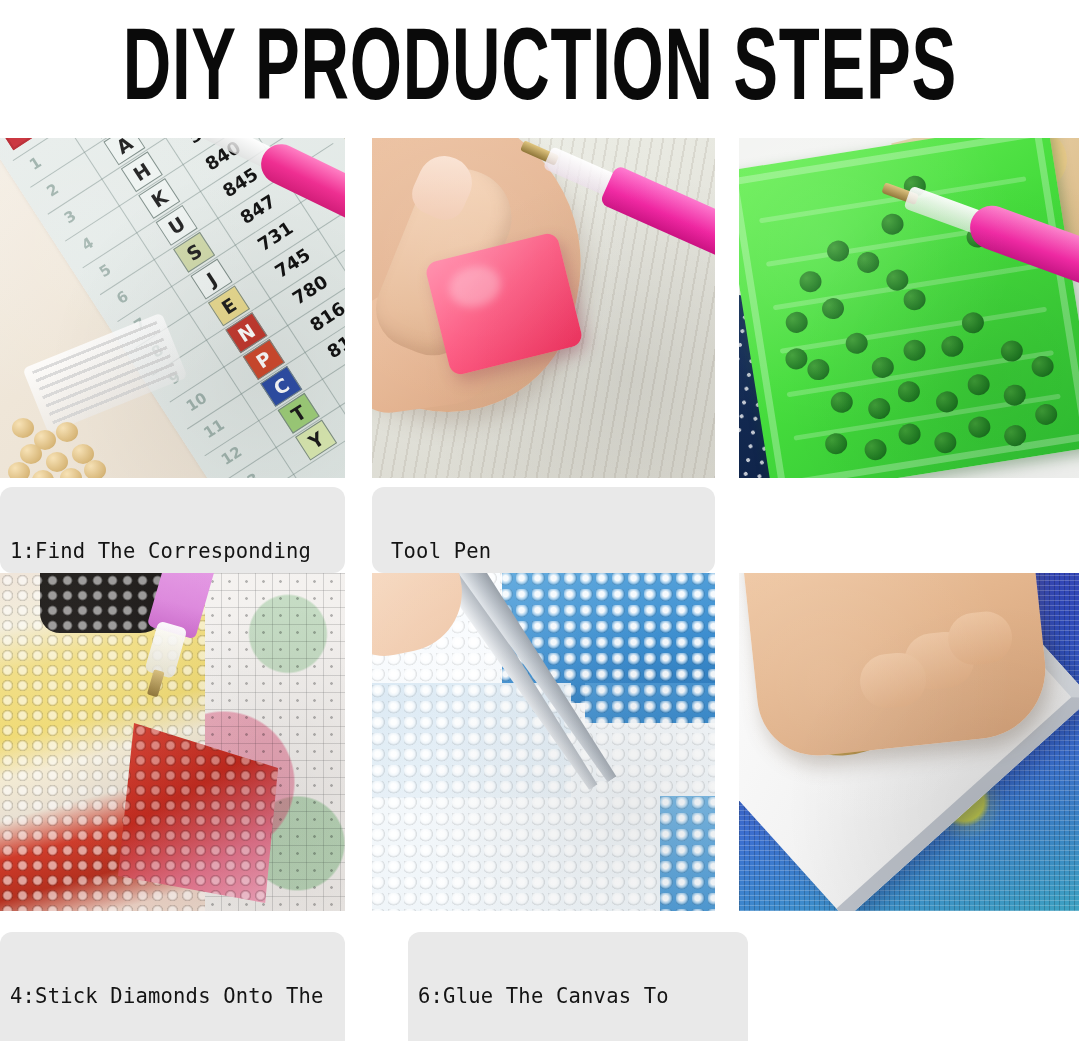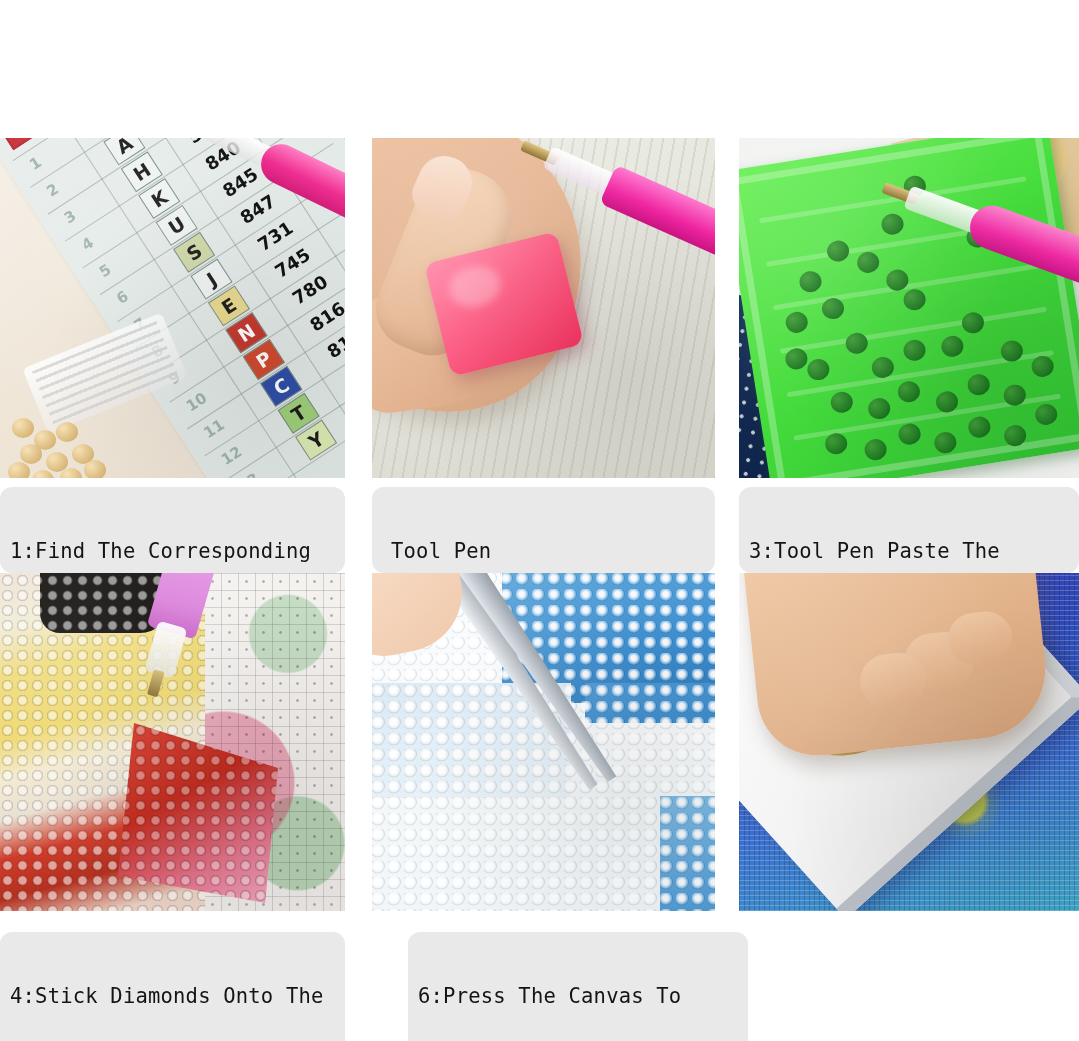--- a/index.html
+++ b/index.html
@@ -643,20 +643,23 @@
     background-image:
       radial-gradient(circle at 25% 30%, rgba(255,255,255,.10), transparent 55%),
       radial-gradient(circle at 75% 70%, rgba(0,0,0,.07), transparent 60%);
   }
 </style>
 </head>
 <body>
 
 <div id="page">
 
+  <div class="title-bar">
+    <div class="title-text">DIY PRODUCTION STEPS</div>
+  </div>
 
   <div class="grid">
 
     <div class="row row1">
 
       <div class="cell c1">
         <div class="photo">
           <div class="p1-bg"></div>
 
           <div class="p1-canvasA"></div>
@@ -820,24 +823,20 @@
     </div>
 
     <div class="cap-row cap1">
       <div class="caption c1">
         <span class="ln">1:Find The Corresponding</span>
         <span class="ln indent">Sign</span>
       </div>
       <div class="caption c2">
         <span class="ln indent">Tool Pen</span>
       </div>
-      <div class="caption c3">
-        <span class="ln">3:Tool Pen Paste The</span>
-        <span class="ln indent">Diamond</span>
-      </div>
     </div>
 
     <div class="row row2">
 
       <div class="cell c1">
         <div class="photo">
           <div class="p4-bg"></div>
           <div class="p4-symgrid"></div>
           <div class="p4-tintR"></div>
           <div class="p4-done"></div>
@@ -887,20 +886,20 @@
       </div>
     </div>
 
     <div class="cap-row cap2">
       <div class="caption c1">
         <span class="ln">4:Stick Diamonds Onto The</span>
         
         
       </div>
       <div class="caption c3">
-        <span class="ln">6:Press The Canvas To</span>
+        <span class="ln">6:Glue The Canvas To</span>
         
         
       </div>
     </div>
 
   </div>
 </div>
 
 </body></html>

